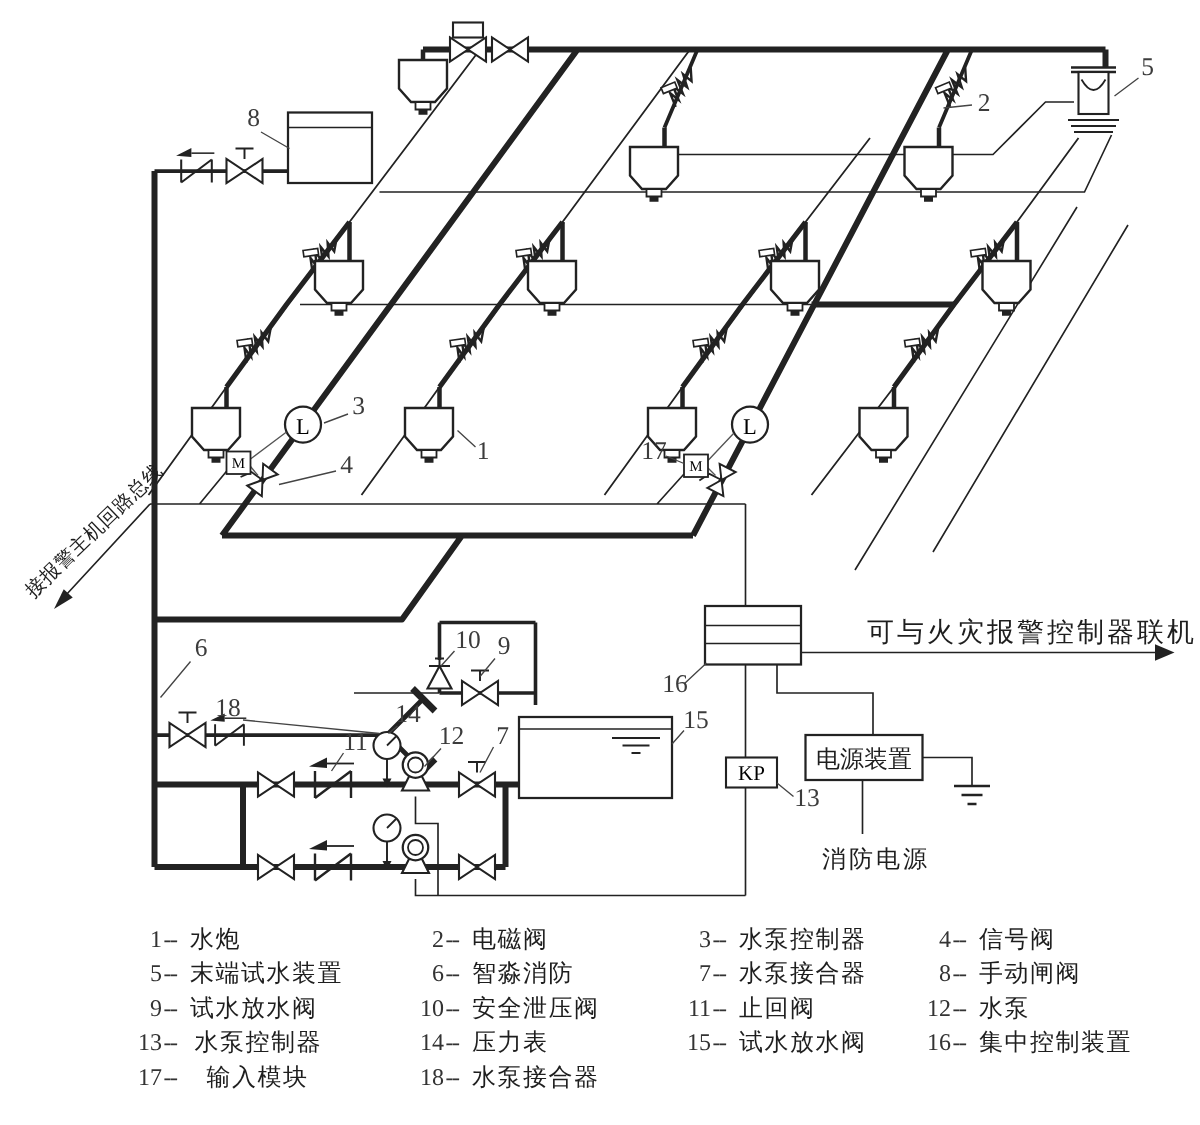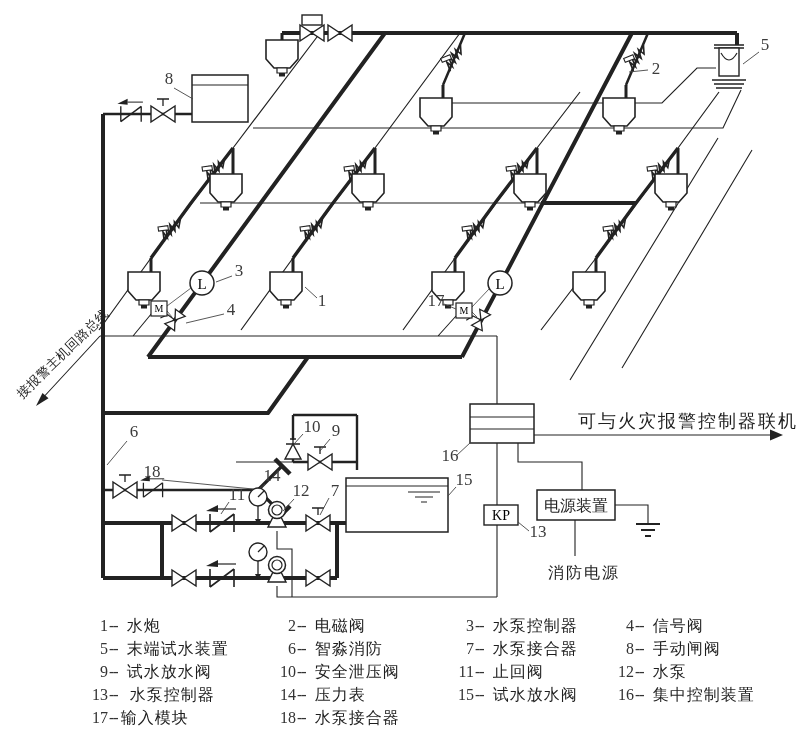--- a/index.html
+++ b/index.html
@@ -259,21 +259,21 @@
         <span class="lg-name">试水放水阀</span>
       </div>
   <div class="lg-item" style="left:82px;top:685px">
         <span class="lg-num">13</span>
         <span class="lg-sep">--</span>
         <span class="lg-name" style="margin-left:12px">水泵控制器</span>
       </div>
   <div class="lg-item" style="left:82px;top:708px">
         <span class="lg-num">17</span>
         <span class="lg-sep">--</span>
-        <span class="lg-name" style="margin-left:3px">输入模块</span>
+        <span class="lg-name" style="margin-left:20px">输入模块</span>
       </div>
 
   <div class="lg-item" style="left:270px;top:616px">
         <span class="lg-num">2</span>
         <span class="lg-sep">--</span>
         <span class="lg-name">电磁阀</span>
       </div>
   <div class="lg-item" style="left:270px;top:639px">
         <span class="lg-num">6</span>
         <span class="lg-sep">--</span>

